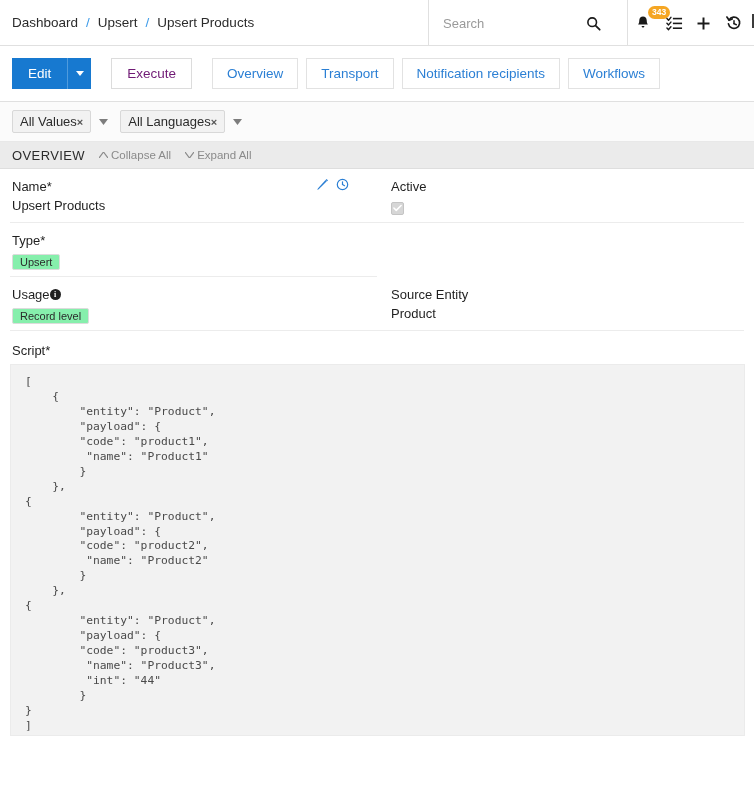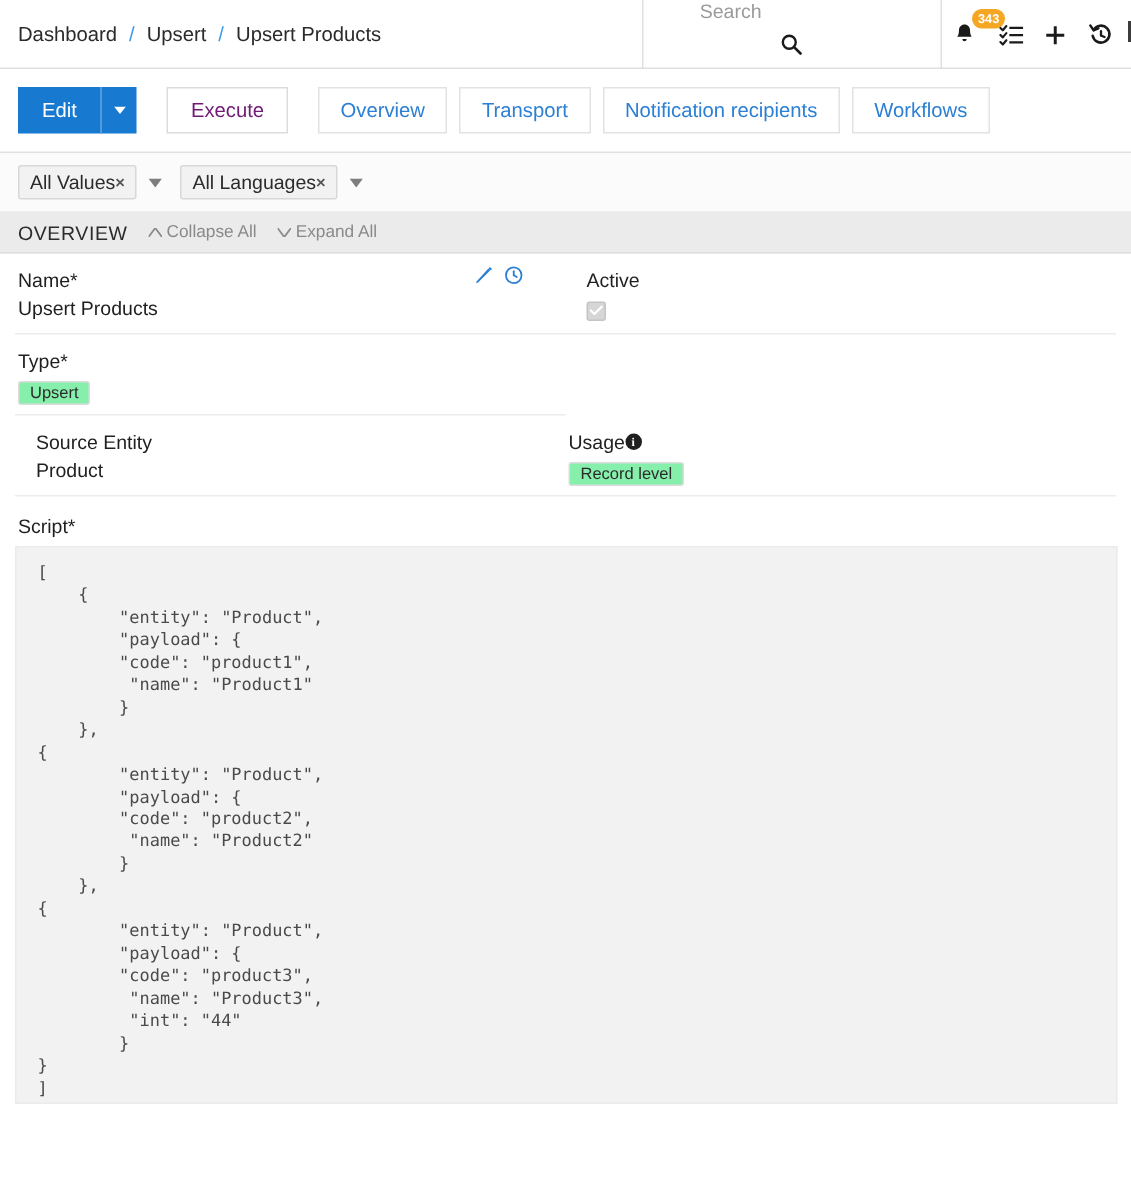--- a/index.html
+++ b/index.html
@@ -35,21 +35,20 @@
 
   .search-wrap {
     position: absolute;
     left: 428px;
     top: 0;
     height: 46px;
     width: 198px;
     border-left: 1px solid #e0e0e0;
     display: flex;
     align-items: center;
-    flex-direction: column;
   }
   .search-input {
     border: none;
     outline: none;
     font-size: 13px;
     color: #444;
     background: transparent;
     padding-left: 14px;
     width: 150px;
     font-family: "Liberation Sans", sans-serif;
@@ -451,32 +450,32 @@
         <span class="req">*</span>
       </div>
       <div>
         <span class="pill">Upsert</span>
       </div>
     </div>
     <div class="cell right noborder"></div>
   </div>
 
   <div class="row">
-    <div class="cell right">
-      <div class="flabel">Source Entity</div>
-      <div class="fvalue">Product</div>
-    </div>
     <div class="cell">
       <div class="flabel">
         <span>Usage</span>
         <span class="info-i">i</span>
       </div>
       <div>
         <span class="pill">Record level</span>
       </div>
+    </div>
+    <div class="cell right">
+      <div class="flabel">Source Entity</div>
+      <div class="fvalue">Product</div>
     </div>
   </div>
 
 
   <div class="script-label" style="padding-left:2px">
     <span>Script</span><span class="req">*</span>
   </div>
 </div>
 
 <div class="script-box">

